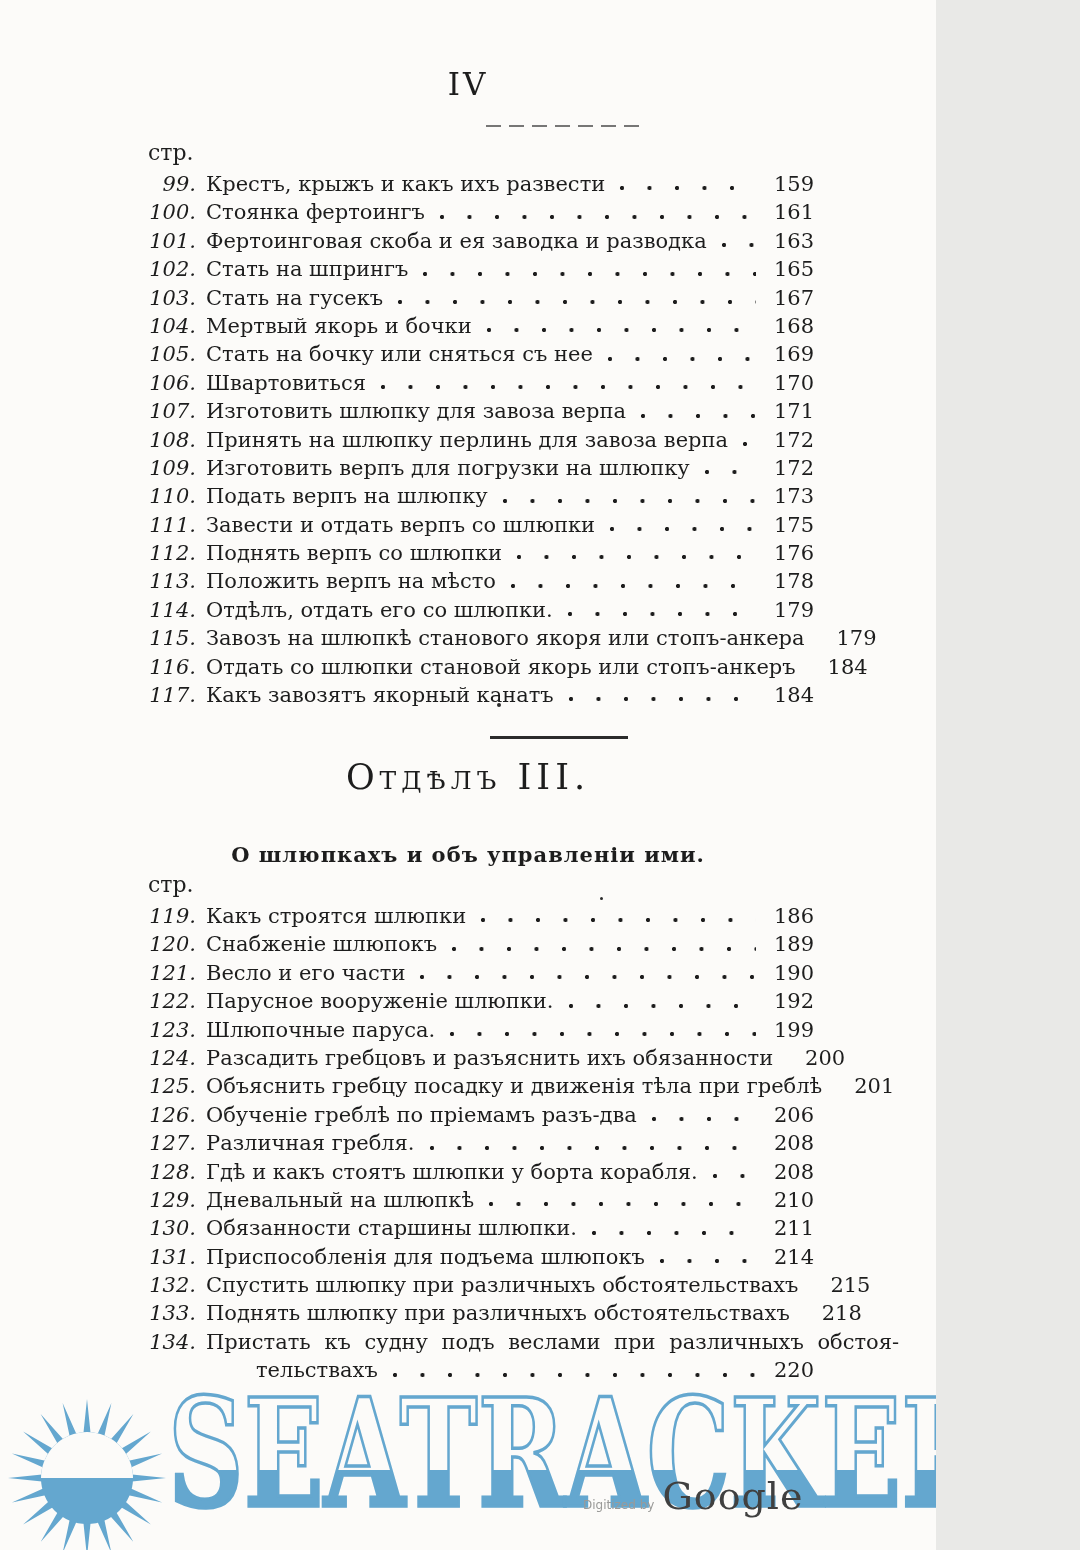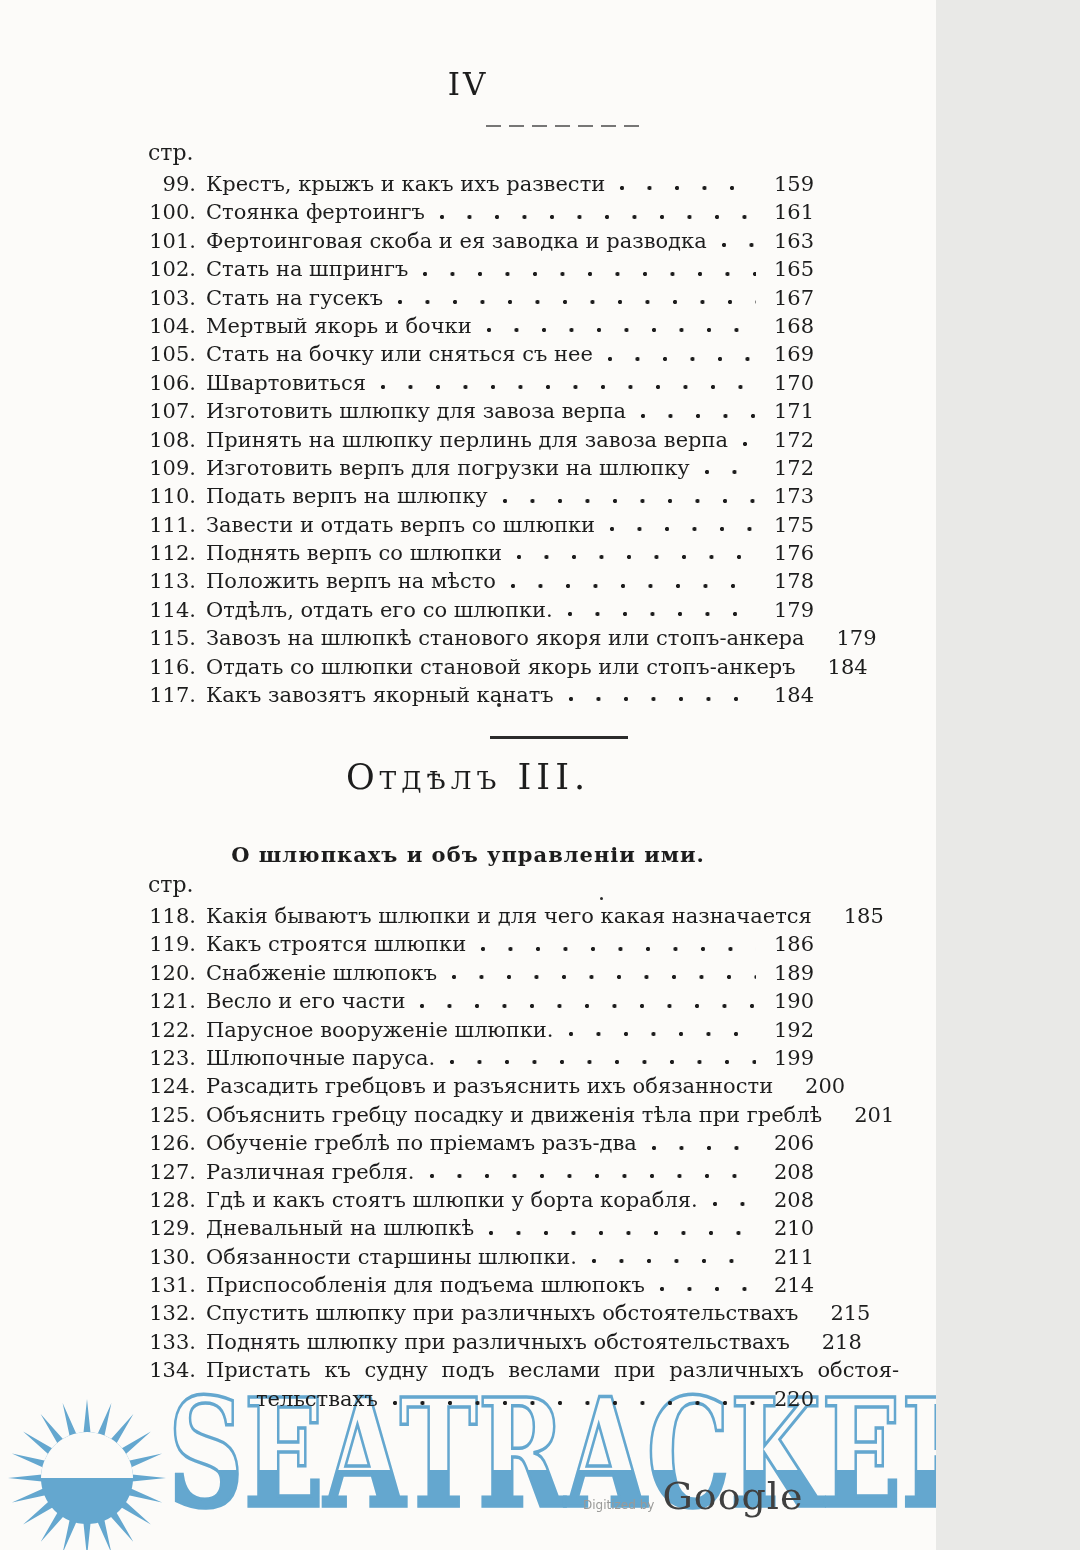--- a/index.html
+++ b/index.html
@@ -28,21 +28,21 @@
   .toc-top{top:140px;}
   .toc-sec3{top:872px;}
   .col-label{
     text-align:left;font-size:22px;height:26px;line-height:26px;
     padding-right:2px;margin-bottom:4px;
   }
   .row{
     display:flex;align-items:baseline;
     height:28.4px;font-size:21px;line-height:28.4px;white-space:nowrap;
   }
-  .row .num{width:48px;text-align:right;flex:0 0 48px;}
+  .row .num{width:48px;text-align:right;flex:0 0 48px;font-style:italic;}
   .row .title{margin-left:10px;}
   .row .dots{
     flex:1 1 auto;align-self:flex-end;height:9px;margin:0 12px 5px 14px;
     background-image:radial-gradient(circle at 3px 4px,#1d1d1d 1.9px,rgba(0,0,0,0) 2.3px);
     background-size:27.5px 9px;background-repeat:repeat-x;
   }
   .row .pg{width:46px;flex:0 0 46px;text-align:right;}
   .row.no-dots .dots,.row.no-dots .pg{visibility:hidden;}
   .row.no-dots .title{flex:1 1 auto;}
   .row.spread .title{word-spacing:7px;}
@@ -240,26 +240,20 @@
 </div>
   </div>
 
   <div class="section-divider"></div>
   <h1 class="section-heading">Отдѣлъ III.</h1>
   <h2 class="section-subtitle">О шлюпкахъ и объ управленіи ими.</h2>
 
   <div class="toc toc-sec3">
     <div class="col-label">стр.</div>
     <div class="rows">
-  <div class="row">
-    <span class="num">118.</span>
-    <span class="title">Какія бываютъ шлюпки и для чего какая назначается</span>
-    <span class="dots"></span>
-    <span class="pg">185</span>
-  </div>
 
   <div class="row">
     <span class="num">119.</span>
     <span class="title">Какъ строятся шлюпки</span>
     <span class="dots"></span>
     <span class="pg">186</span>
   </div>
 
   <div class="row">
     <span class="num">120.</span>

